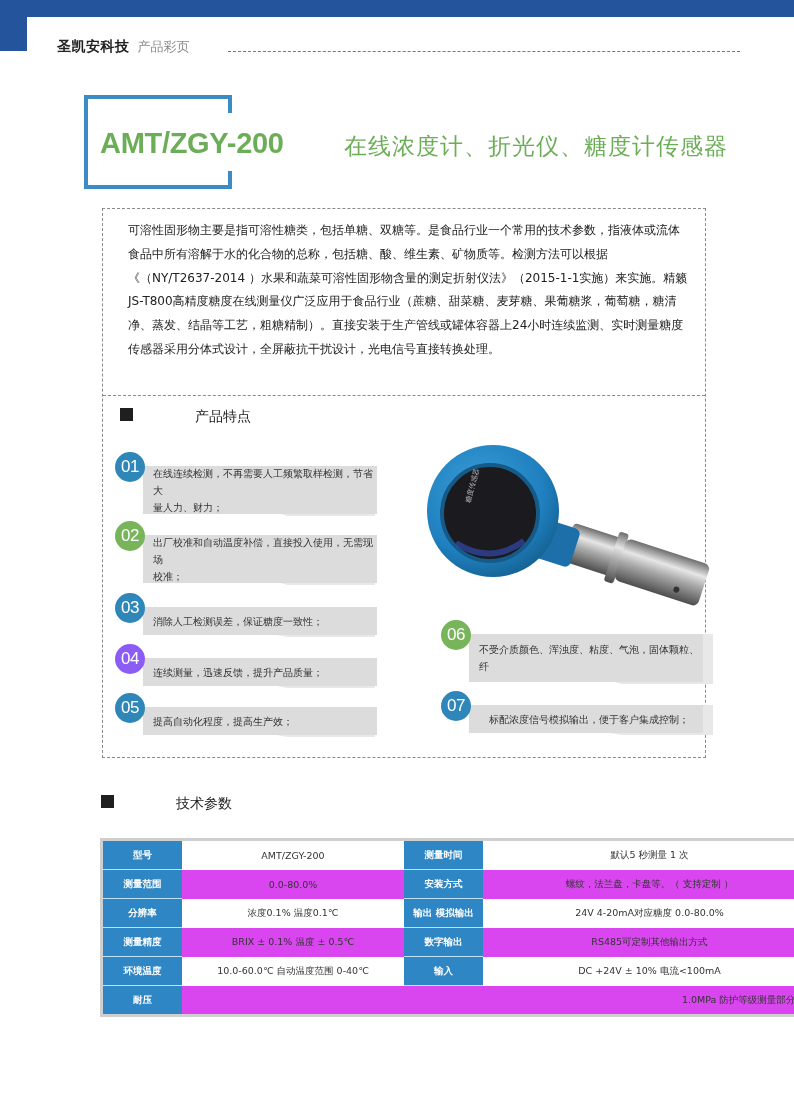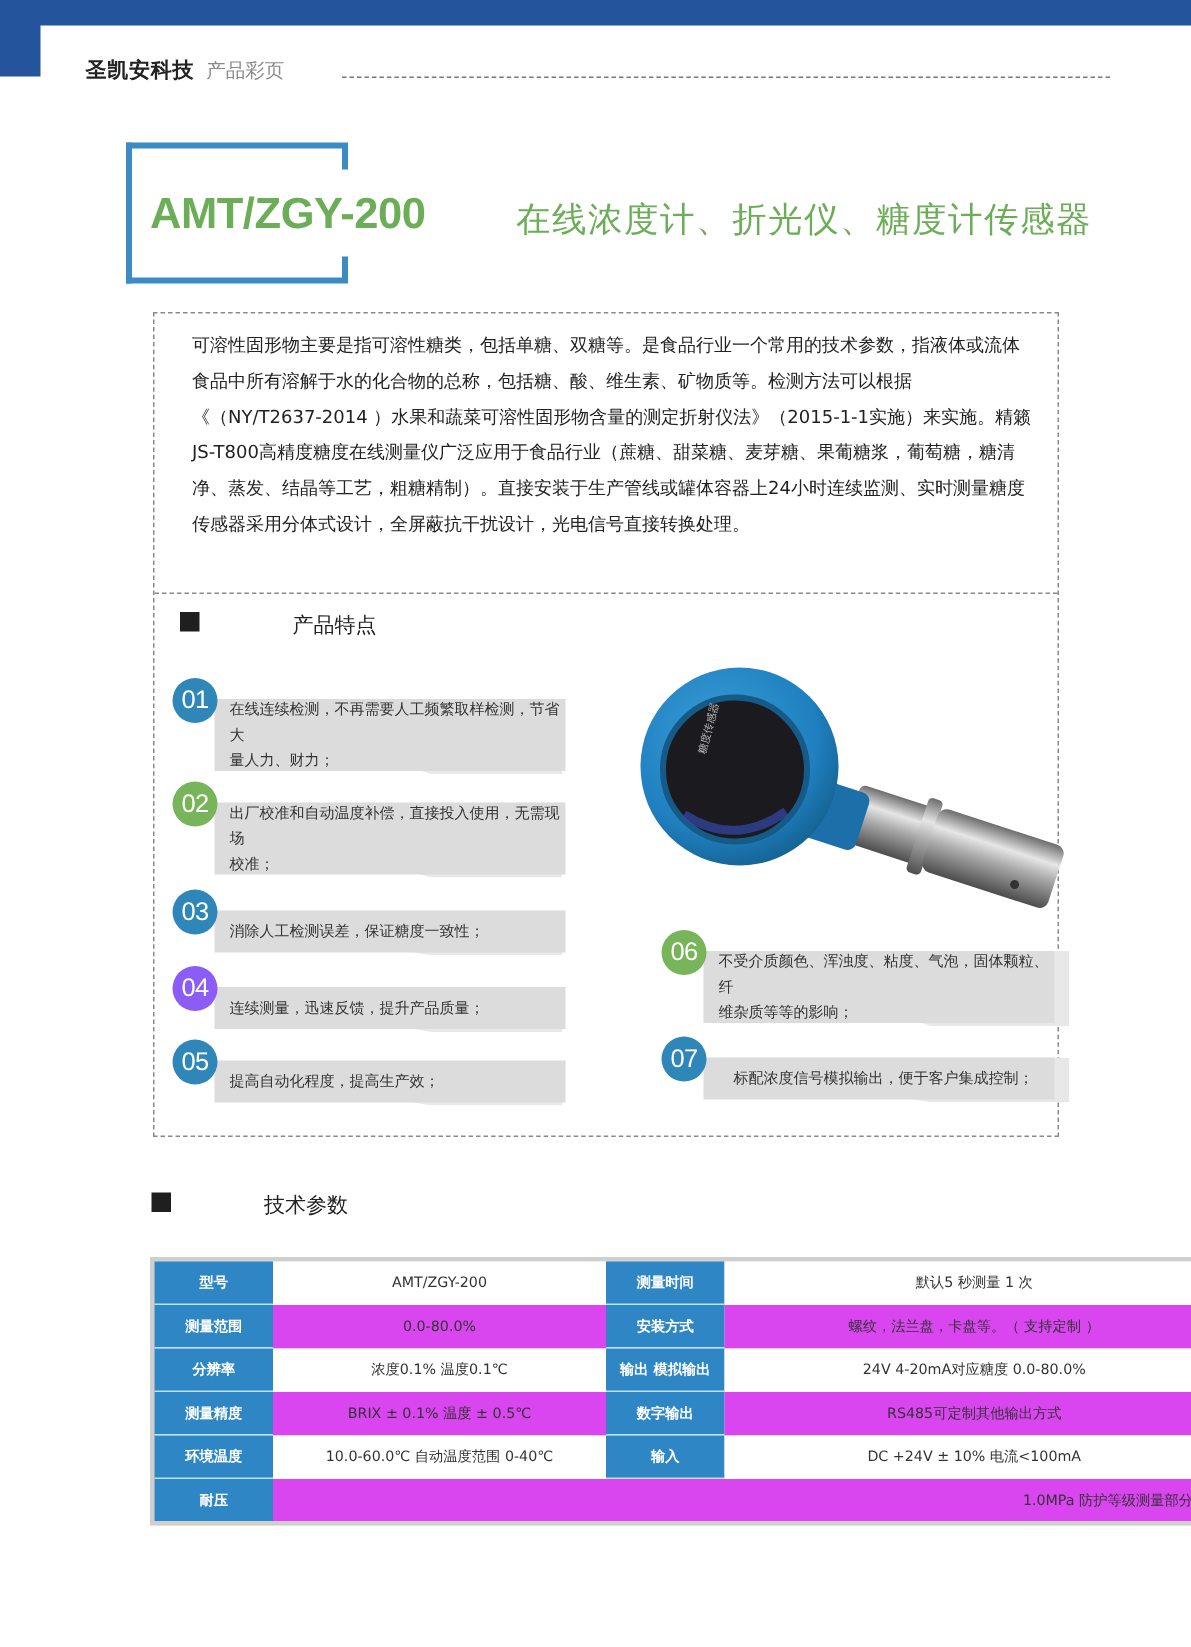--- a/index.html
+++ b/index.html
@@ -148,21 +148,20 @@
     <div>提高自动化程度，提高生产效；</div>
   </div>
 </div>
 
 <div class="feature" style="left:441px; top:620px;">
   <div class="shadow" style="top:14px; width:262px; height:50px;"></div>
   <div class="circle" style="background:#78b45a;">06</div>
   <div class="panel" style="width:234px; height:48px;">
     <div>
       <div>不受介质颜色、浑浊度、粘度、气泡，固体颗粒、纤</div>
-      <div>维杂质等等的影响；</div>
     </div>
   </div>
 </div>
 
 <div class="feature" style="left:441px; top:691px;">
   <div class="shadow" style="top:14px; width:262px; height:30px;"></div>
   <div class="circle" style="background:#2f86b8;">07</div>
   <div class="panel" style="width:234px; height:28px;padding-left:20px;">
     <div>标配浓度信号模拟输出，便于客户集成控制；</div>
   </div>

